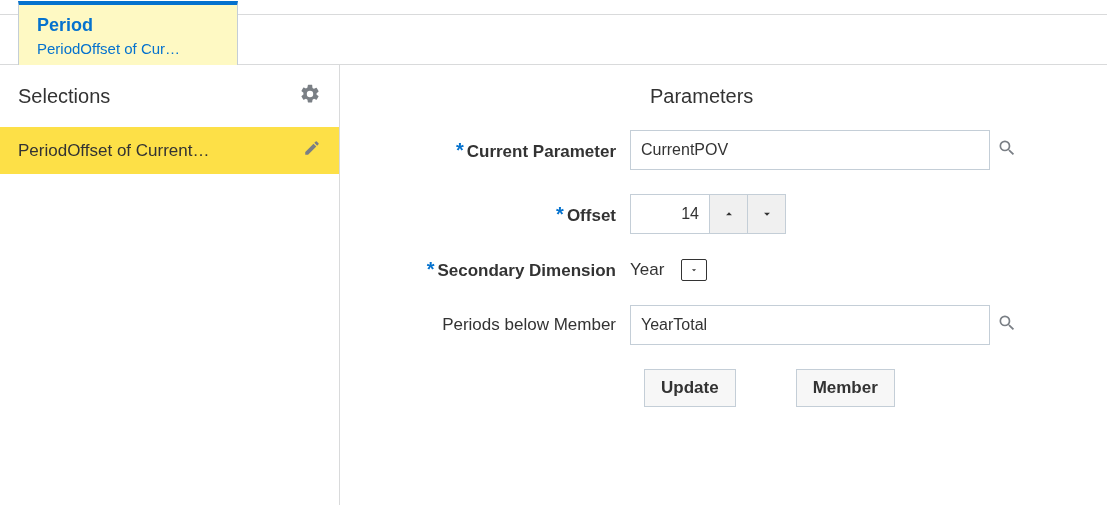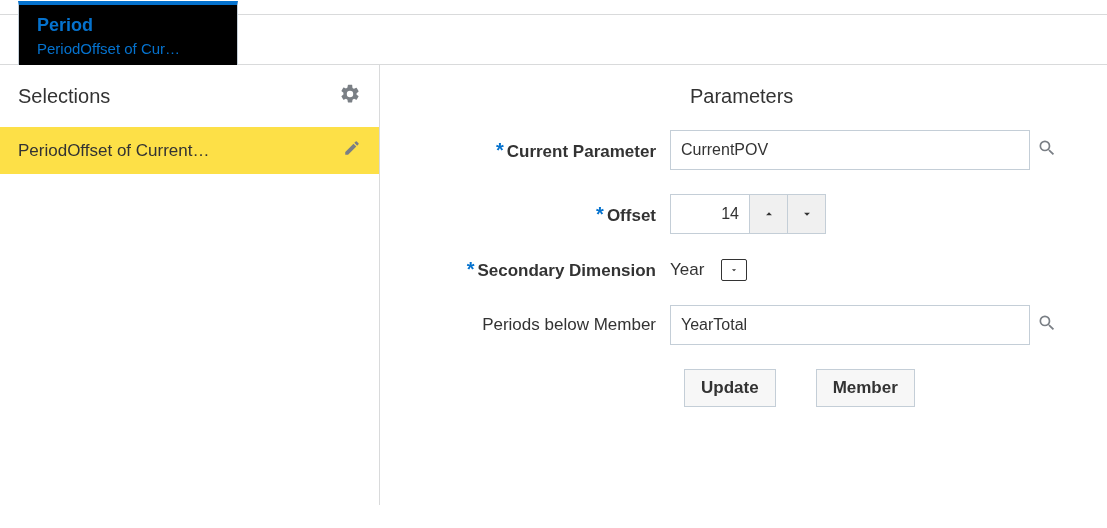--- a/index.html
+++ b/index.html
@@ -21,21 +21,21 @@
       top: 14px;
     }
 
     .tabs {
       position: relative;
       padding-left: 18px;
       z-index: 2;
     }
     .tab {
       display: inline-block;
-      background: #000000;
+      background: #fef9c3;
       border: 1px solid #c4ced7;
       border-top: 4px solid #0572ce;
       border-bottom: none;
       padding: 10px 18px 8px 18px;
       min-width: 220px;
       position: relative;
       top: 1px;
     }
     .tab-title {
       color: #0572ce;
@@ -57,21 +57,21 @@
       background: #d9dadb;
       width: 100%;
     }
 
     .main {
       display: flex;
       height: calc(100% - 88px);
     }
 
     .left-panel {
-      width: 380px;
+      width: 340px;
       border-right: 1px solid #d9dadb;
       padding-top: 18px;
     }
     .left-header {
       display: flex;
       align-items: center;
       justify-content: space-between;
       padding: 0 18px 12px 18px;
     }
     .left-header h2 {
@@ -183,21 +183,21 @@
       border-radius: 2px;
       display: flex;
       align-items: center;
       justify-content: center;
       cursor: pointer;
     }
     .select-arrow svg { width: 10px; height: 10px; fill: #333; }
 
     .buttons {
       display: flex;
-      gap: 40px;
+      gap: 60px;
       margin-left: 274px;
       margin-top: 4px;
     }
     .btn {
       border: 1px solid #c4ced7;
       background: #f7f7f7;
       padding: 8px 16px;
       font-size: 17px;
       font-weight: 700;
       color: #333;

